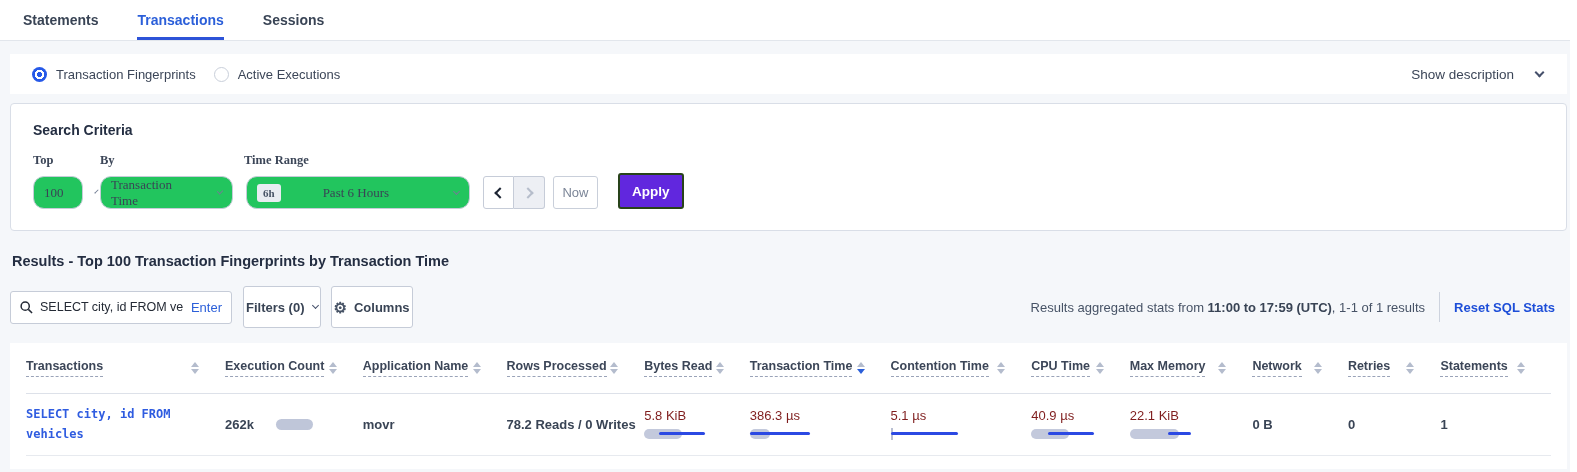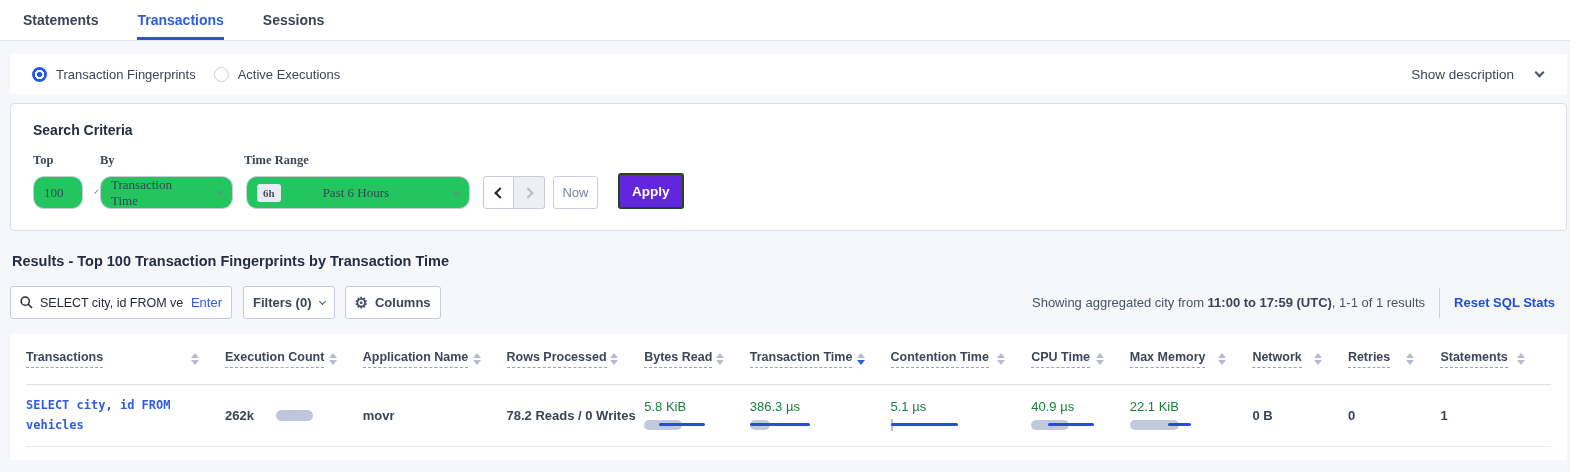--- a/index.html
+++ b/index.html
@@ -44,21 +44,21 @@
   .arrow-r { width:8px; height:8px; border-right:2.5px solid #b6bdcb; border-top:2.5px solid #b6bdcb; transform:rotate(45deg); margin-right:3px; }
   .now-btn { margin-left:8px; height:33px; width:45px; border:1px solid #c9cfda; border-radius:3px; background:#fff; font-size:13px; color:#7b8597; display:flex; align-items:center; justify-content:center; cursor:pointer; }
   .apply-btn { margin-left:20px; height:36px; padding:0 12px; background:#6127de; color:#fff; font-weight:700; font-size:13.5px; border:2px solid #28431a; border-radius:3px; display:flex; align-items:center; cursor:pointer; font-family:inherit; }
 
   
   .results-title { margin:22px 12px 0; font-size:14.5px; font-weight:700; color:#242e42; }
   .controls-row { margin:17px 10px 0; display:flex; align-items:center; }
   .searchbox { width:222px; height:33px; border:1px solid #c6ccd8; border-radius:3px; background:#fff; display:flex; align-items:center; padding:0 9px; }
   .search-q { font-size:12.5px; color:#242a35; white-space:nowrap; overflow:hidden; flex:1; margin-left:7px; }
   .enter-link { color:#2b5fd9; font-size:13px; margin-left:7px; cursor:pointer; }
-  .btn-outline { margin-left:11px; height:33px; padding:0 9px; border:1px solid #c6ccd8; border-radius:3px; background:#fff; font-size:13px; font-weight:600; color:#394455; display:flex; align-items:center; cursor:pointer; font-family:inherit; }
+  .btn-outline { margin-left:11px; height:42px; padding:0 2px; border:1px solid #c6ccd8; border-radius:3px; background:#fff; font-size:13px; font-weight:600; color:#394455; display:flex; align-items:center; cursor:pointer; font-family:inherit; }
   .btn-outline .chev { margin-left:8px; border-color:#46506b; }
   .gear { font-size:15px; color:#475366; margin-right:7px; line-height:1; }
   .stats { margin-left:auto; font-size:13px; color:#475366; white-space:nowrap; }
   .stats b { color:#394455; }
   .vdiv { width:1px; height:30px; background:#cdd3de; margin:0 14px; }
   .reset-link { color:#1d4ed8; font-size:13px; font-weight:600; margin-right:12px; cursor:pointer; white-space:nowrap; }
 
   
   .table-card { margin:15px 10px 0; background:#fff; padding:0 16px 13px; }
   table { width:100%; border-collapse:collapse; table-layout:fixed; }
@@ -67,21 +67,21 @@
   .th-label { font-size:12.5px; font-weight:700; color:#3c4658; border-bottom:1px dashed #9aa3b8; padding-bottom:3px; white-space:nowrap; }
   .sorter { margin-left:auto; margin-right:26px; display:flex; flex-direction:column; cursor:pointer; }
   .tri-up { width:0; height:0; border-left:4px solid transparent; border-right:4px solid transparent; border-bottom:5px solid #b4bccd; margin-bottom:2px; }
   .tri-down { width:0; height:0; border-left:4px solid transparent; border-right:4px solid transparent; border-top:5px solid #b4bccd; }
   .tri-down.active { border-top-color:#2b5fd9; }
   td { height:62px; border-bottom:1px solid #e7eaef; vertical-align:middle; }
   .sql-link { font-family:"DejaVu Sans Mono",monospace; font-size:12px; font-weight:700; color:#2f5ce0; width:172px; line-height:20px; cursor:pointer; }
   .exec-cell { display:flex; align-items:center; }
   .count-pill { height:11px; border-radius:5.5px; background:#bfc6d9; margin-left:22px; }
   .cell-text { font-size:13px; color:#394455;font-weight:bold; }
-  .stat-value { font-size:13px; color:#15803d; display:block; margin-bottom:5px; }
+  .stat-value { font-size:13px; color:#7f1d1d; display:block; margin-bottom:5px; }
   .bar-track { position:relative; height:12px; width:85px; }
   .pill { position:absolute; left:0; top:1px; height:10px; border-radius:5px; background:#c3c9dc; }
   .bline { position:absolute; top:4px; height:3px; background:#2b49e3; border-radius:1.5px; }
   .btick { position:absolute; left:0; top:0; width:2px; height:12px; background:#b9bfd2; }
 
   .scroll-strip { position:fixed; right:0; top:0; width:7px; height:472px; background:#fff; }
 </style>
 </head>
 <body>
 
@@ -157,21 +157,21 @@
   </div>
   <button class="btn-outline">
     <span>Filters (0)</span>
     <span class="chev sm up-offset"></span>
   </button>
   <button class="btn-outline" style="margin-left:10px;">
     <span class="gear">⚙</span>
     <span>Columns</span>
   </button>
   <div class="stats">
-    <span>Showing aggregated city from </span><b>11:00 to 17:59 (UTC)</b><span>, 1-1 of 1 results</span>
+    <span>Results aggregated stats from </span><b>11:00 to 17:59 (UTC)</b><span>, 1-1 of 1 results</span>
   </div>
   <div class="vdiv"></div>
   <span class="reset-link">Reset SQL Stats</span>
 </div>
 
 <div class="table-card">
   <table>
     <colgroup id="cg">
         <col style="width: 198px;">
         <col style="width: 137px;">

